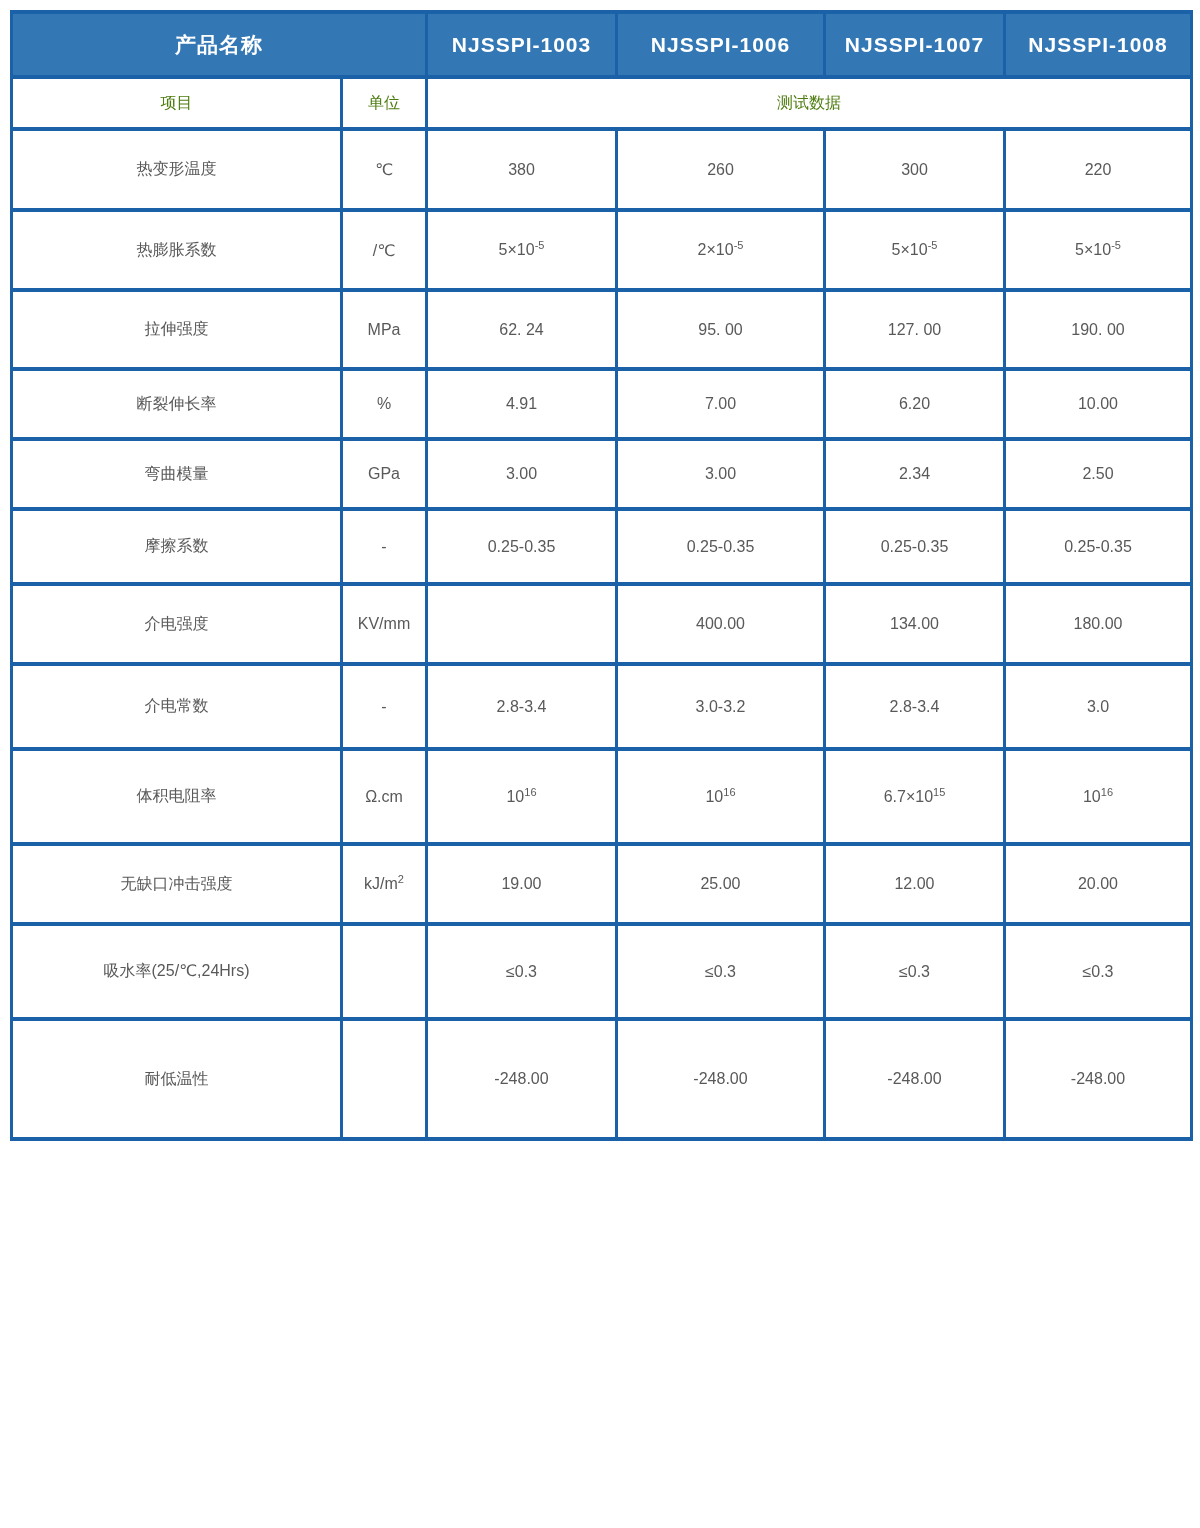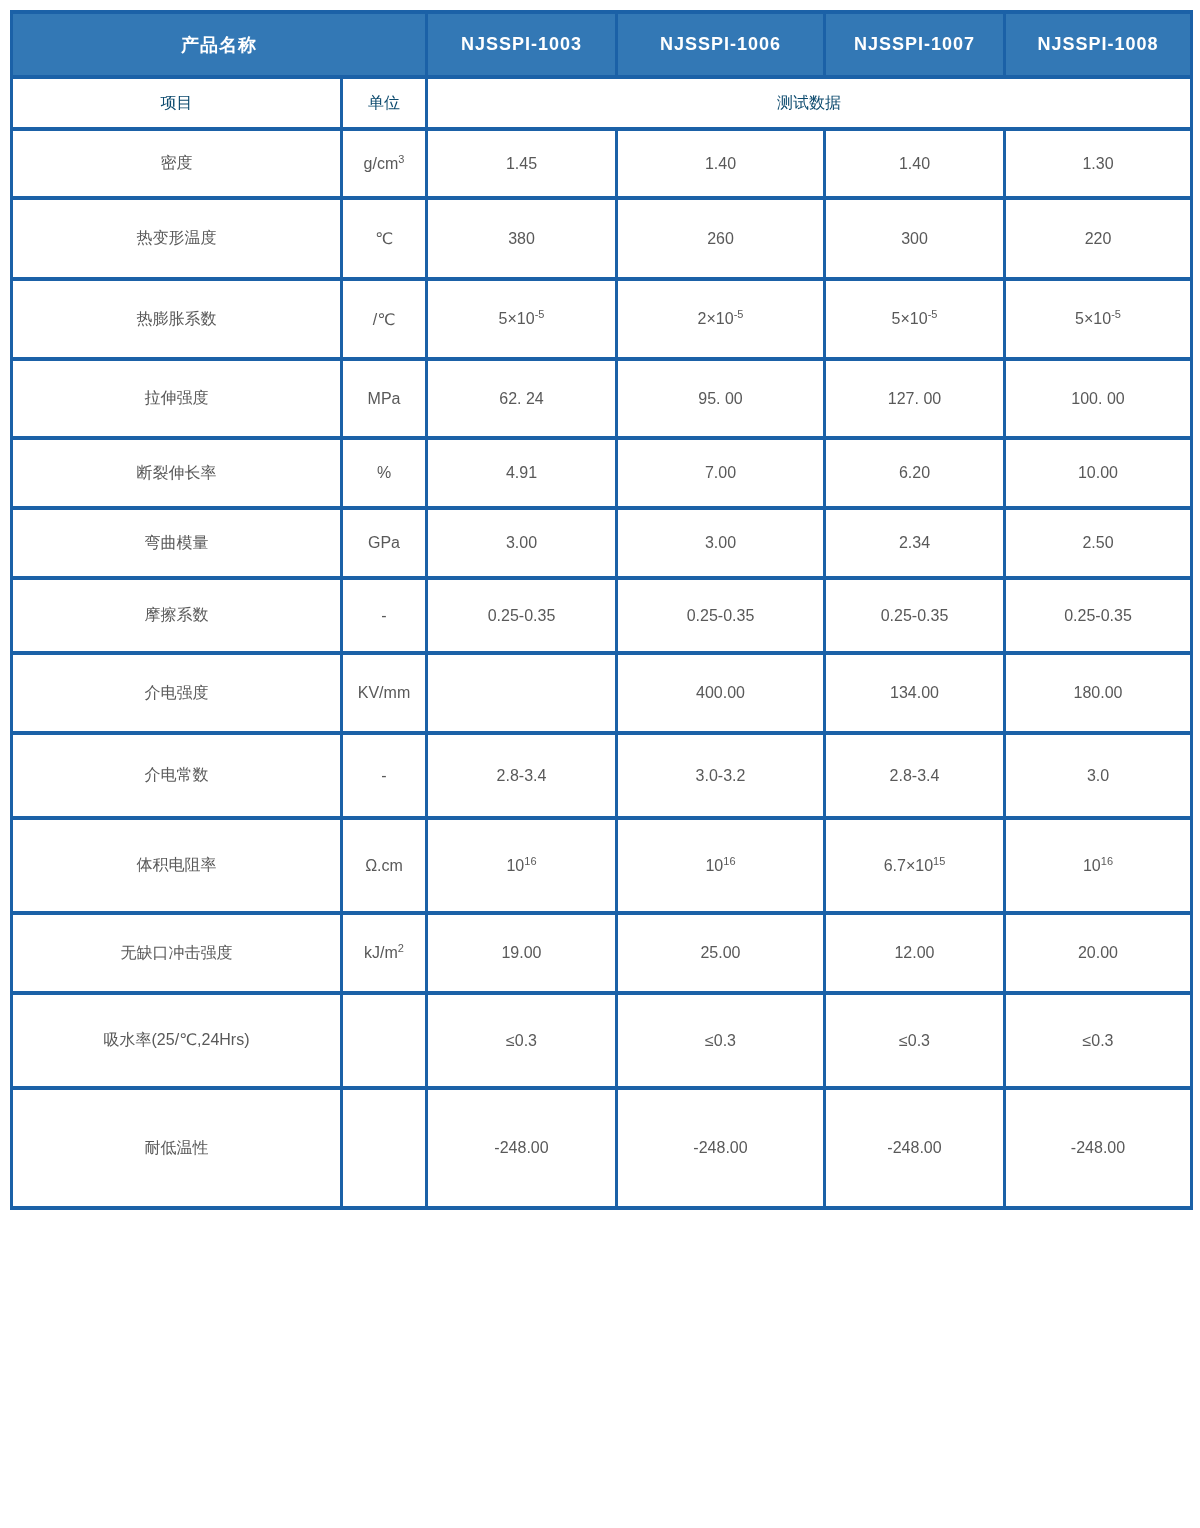--- a/index.html
+++ b/index.html
@@ -27,26 +27,26 @@
     background: #ffffff;
     color: var(--cell-text, #595959);
     font-size: 16px;
     padding: 4px 6px;
     overflow: hidden;
     word-break: break-all;
   }
   tr.head td {
     background: var(--header-bg, #3378b5);
     color: var(--header-text, #ffffff);
-    font-size: 18px;
+    font-size: 21px;
     font-weight: 600;
     letter-spacing: 1px;
   }
   tr.subhead td {
-    color: #0c4a6e;
+    color: #4d7c0f;
     font-weight: 500;
   }
   td.lbl {
     color: #4f4f4f;
   }
   td sup {
     font-size: 11px;
     line-height: 0;
   }
 </style>
@@ -70,28 +70,20 @@
         <td>NJSSPI-1006</td>
         <td>NJSSPI-1007</td>
         <td>NJSSPI-1008</td>
       </tr>
       <tr class="subhead" style="height:52px">
         <td>项目</td>
         <td>单位</td>
         <td colspan="4">测试数据</td>
       </tr>
 
-      <tr style="height:69px">
-        <td class="lbl">密度</td>
-        <td>g/cm<sup>3</sup></td>
-        <td>1.45</td>
-        <td>1.40</td>
-        <td>1.40</td>
-        <td>1.30</td>
-      </tr>
       <tr style="height:81px">
         <td class="lbl">热变形温度</td>
         <td>℃</td>
         <td>380</td>
         <td>260</td>
         <td>300</td>
         <td>220</td>
       </tr>
       <tr style="height:80px">
         <td class="lbl">热膨胀系数</td>
@@ -100,21 +92,21 @@
         <td>2×10<sup>-5</sup></td>
         <td>5×10<sup>-5</sup></td>
         <td>5×10<sup>-5</sup></td>
       </tr>
       <tr style="height:79px">
         <td class="lbl">拉伸强度</td>
         <td>MPa</td>
         <td>62. 24</td>
         <td>95. 00</td>
         <td>127. 00</td>
-        <td>100. 00</td>
+        <td>190. 00</td>
       </tr>
       <tr style="height:70px">
         <td class="lbl">断裂伸长率</td>
         <td>%</td>
         <td>4.91</td>
         <td>7.00</td>
         <td>6.20</td>
         <td>10.00</td>
       </tr>
       <tr style="height:70px">

